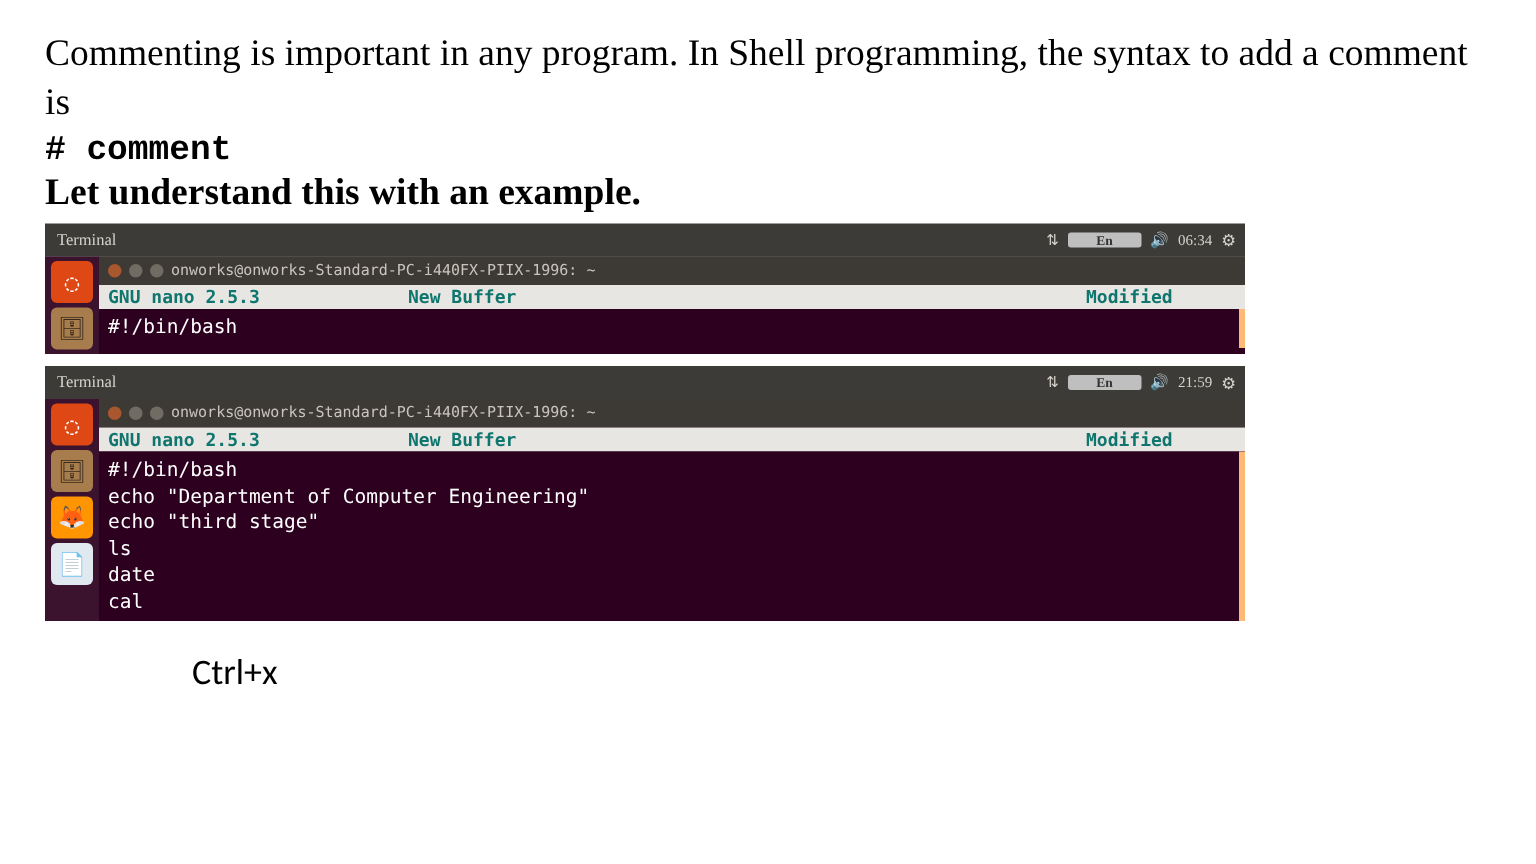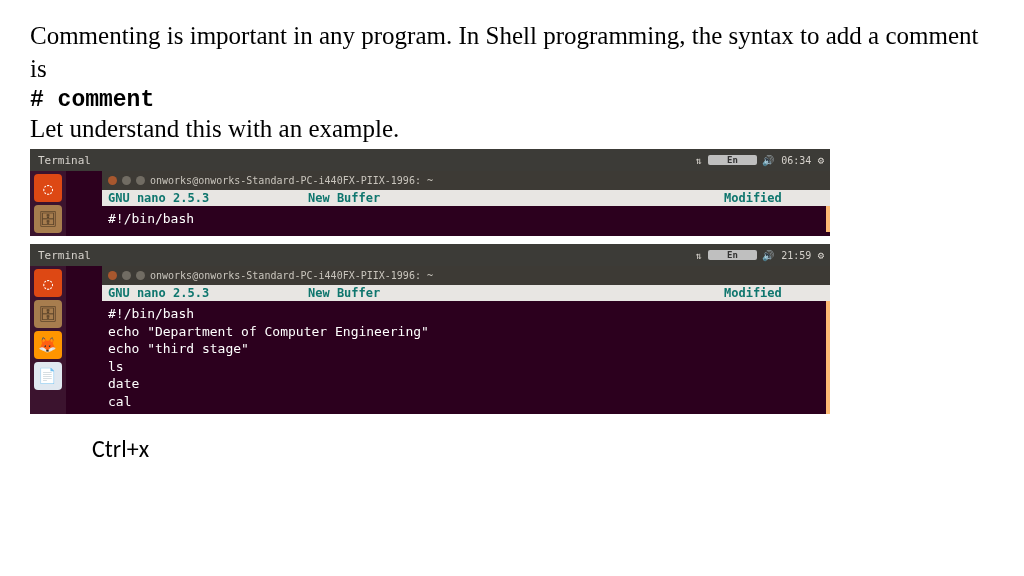--- a/index.html
+++ b/index.html
@@ -21,35 +21,37 @@
     font-family: 'Courier New', monospace;
     font-weight: bold;
     color: #000000;
     font-size: 23px;
     margin: 0 0 2px 0;
   }
   .subheading {
     font-size: 25px;
     color: #000;
     margin: 0 0 6px 0;
+    font-weight: bold;
   }
   .terminal-block {
     width: 800px;
     margin-bottom: 8px;
     font-family: 'DejaVu Sans Mono', 'Courier New', monospace;
     font-size: 12px;
   }
   .titlebar {
     background: #3c3b37;
     color: #d6d2cc;
     padding: 2px 8px;
     display: flex;
     align-items: center;
     height: 18px;
     position: relative;
+    font-family: Liberation Serif, serif;
   }
   .titlebar-label { font-size: 11px; }
   .titlebar-right {
     position: absolute;
     right: 6px;
     display: flex;
     align-items: center;
     gap: 6px;
     font-size: 10px;
     color: #d6d2cc;
@@ -87,21 +89,20 @@
     justify-content: center;
     font-size: 15px;
   }
   .ubuntu-bg { background: #dd4814; color: #fff; font-size: 16px; }
   .files-bg { background: #a77d4e; color: #3b2a1a; }
   .firefox-bg { background: #ff9500; color: #0060df; }
   .doc-bg { background: #e0e8f0; color: #3a6ea5; }
   .term-content {
     flex: 1;
     color: #eee;
-    margin-left: 36px;
   }
   .inner-titlebar {
     background: #3d3a35;
     color: #c9c5bd;
     padding: 2px 6px;
     display: flex;
     align-items: center;
     font-size: 10px;
     gap: 5px;
     height: 15px;
@@ -126,21 +127,21 @@
     color: #ffffff;
     padding: 4px 6px;
     font-size: 13px;
     line-height: 1.35;
     white-space: pre;
     border-right: 4px solid #fdba74;
   }
   .shortcut {
     font-family: Calibri, Arial, sans-serif;
     font-size: 24px;
-    margin-left: 62px;
+    margin-left: 98px;
     margin-top: 20px;
   }
 </style>
 </head>
 <body>
 
 <p class="heading-text">Commenting is important in any program. In Shell programming, the syntax to add a comment is</p>
 <p class="comment-syntax">#  comment</p>
 <p class="subheading">Let understand this with an example.</p>
 

